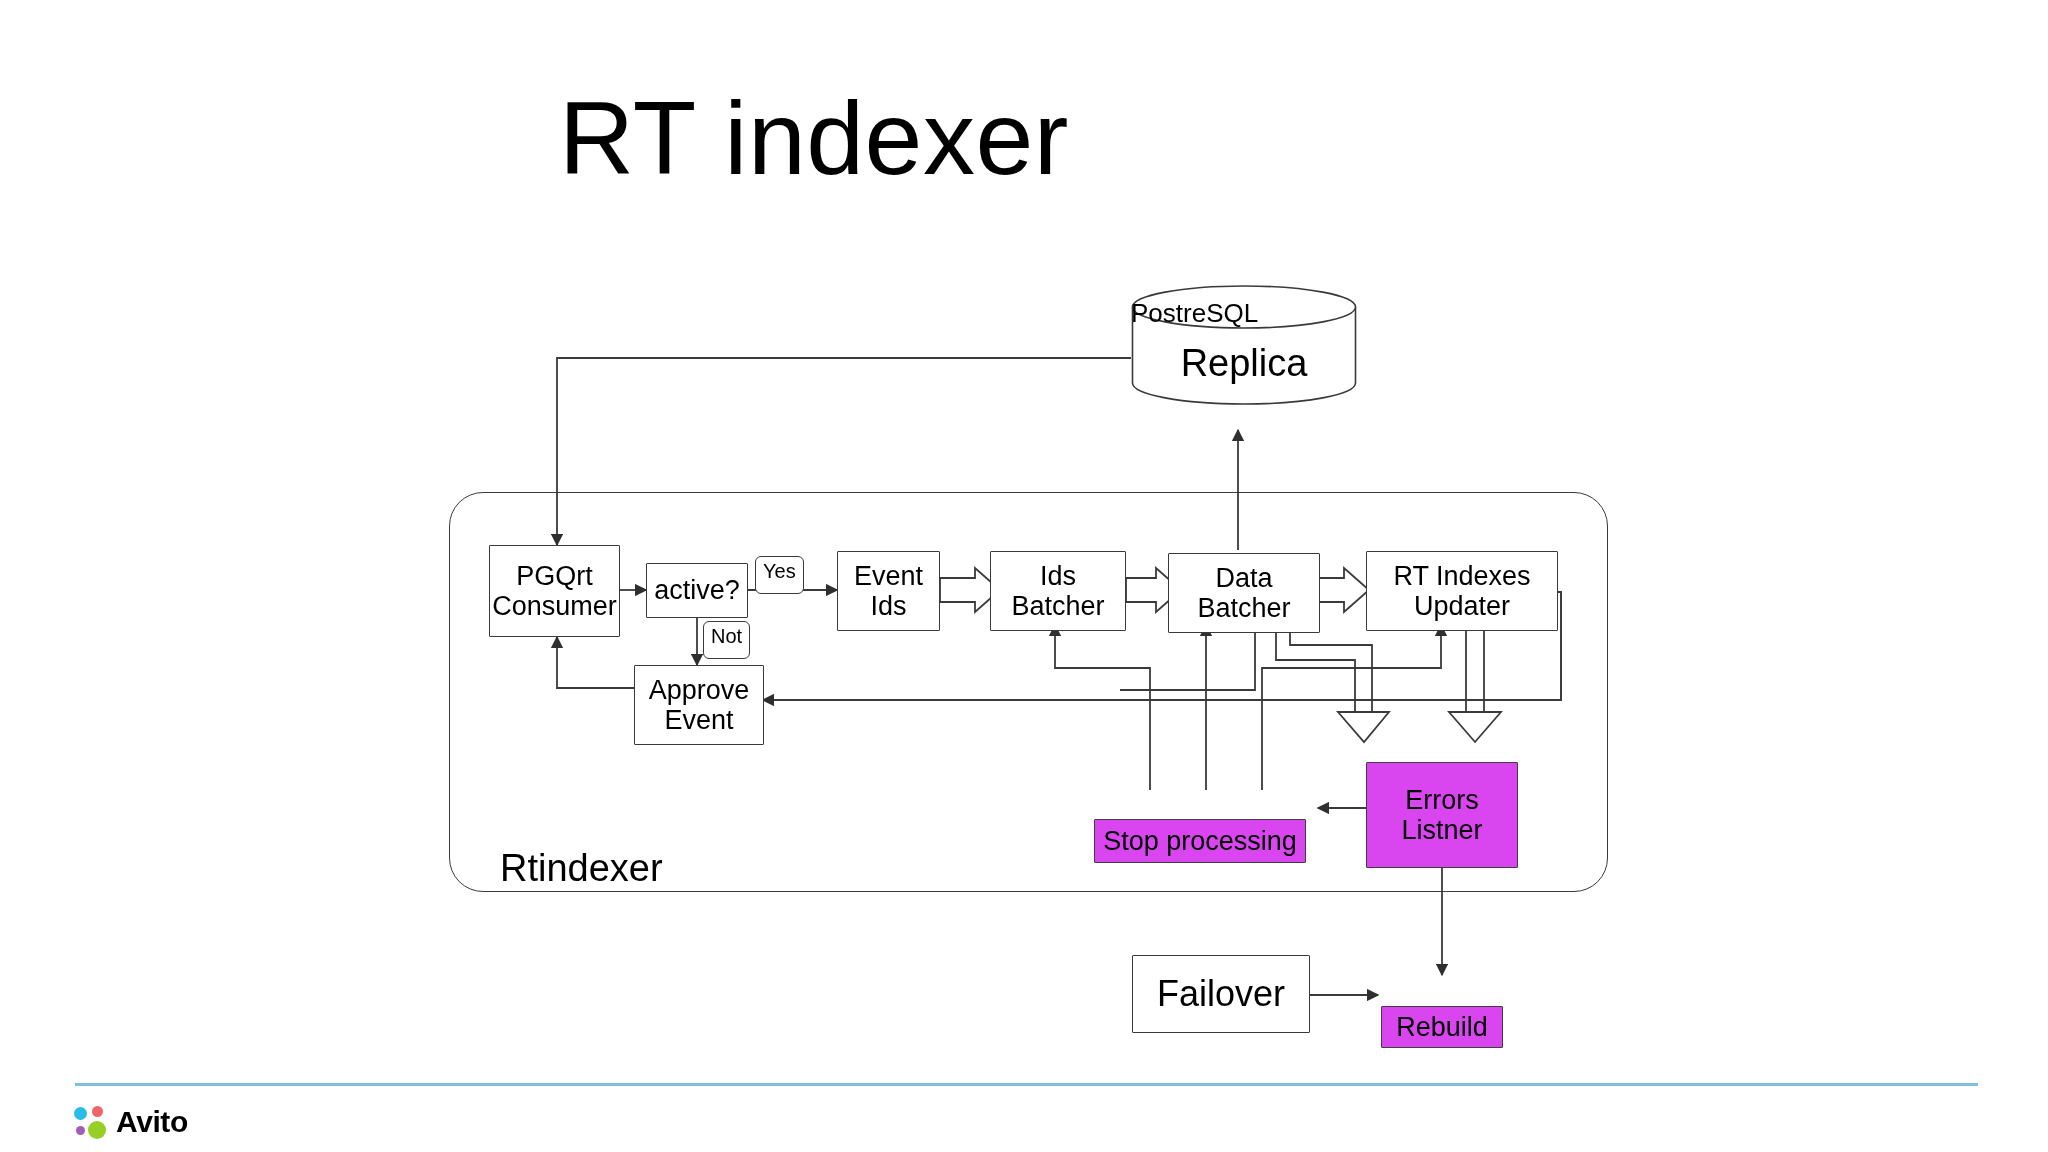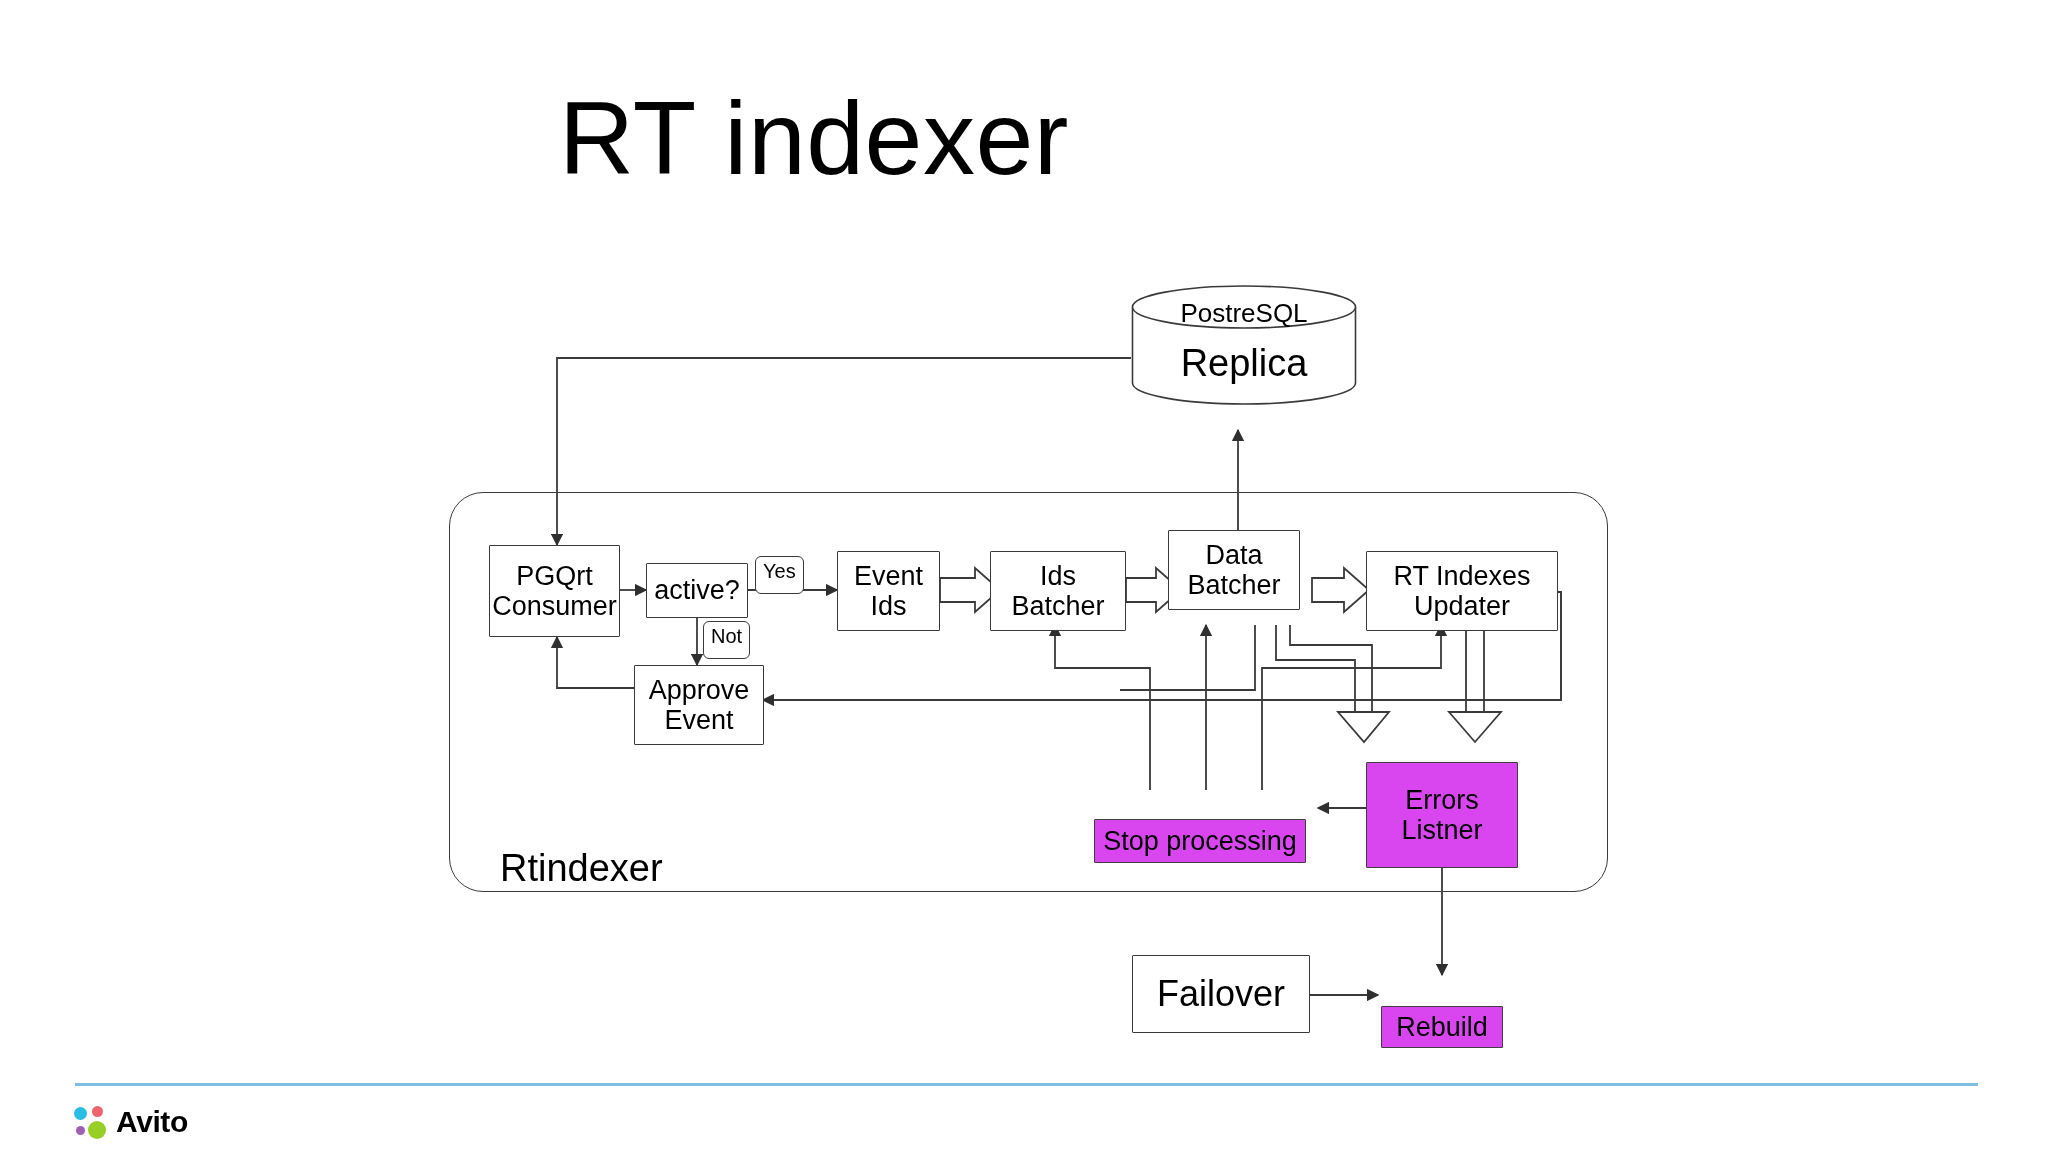--- a/index.html
+++ b/index.html
@@ -104,21 +104,20 @@
     width: 226px;
     height: 120px;
     z-index: 3;
   }
   #db-replica .cyl-svg { position: absolute; left: 0; top: 0; }
   #db-replica .cyl-top-label {
     position: absolute;
     left: 0;
     top: 13px;
     width: 226px;
-    text-align: center;
     font-size: 26px;
     color: #000;
     z-index: 2;
   }
   #db-replica .cyl-body-label {
     position: absolute;
     left: 0;
     top: 57px;
     width: 226px;
     text-align: center;
@@ -278,21 +277,21 @@
   </div>
 
   <div class="node" id="n-event-ids" style="left:837px; top:551px; width:103px; height:80px;">
     <span class="txt"><span>Event</span><br><span>Ids</span></span>
   </div>
 
   <div class="node" id="n-ids-batcher" style="left:990px; top:551px; width:136px; height:80px;">
     <span class="txt"><span>Ids</span><br><span>Batcher</span></span>
   </div>
 
-  <div class="node" id="n-data-batcher" style="left:1168px; top:530px; width:132px; height:80px;">
+  <div class="node" id="n-data-batcher" style="left:1168px; top:553px; width:152px; height:80px;">
     <span class="txt"><span>Data</span><br><span>Batcher</span></span>
   </div>
 
   <div class="node" id="n-rt-updater" style="left:1366px; top:551px; width:192px; height:80px;">
     <span class="txt"><span>RT Indexes</span><br><span>Updater</span></span>
   </div>
 
   <div class="node" id="n-approve" style="left:634px; top:665px; width:130px; height:80px;">
     <span class="txt"><span>Approve</span><br><span>Event</span></span>
   </div>

